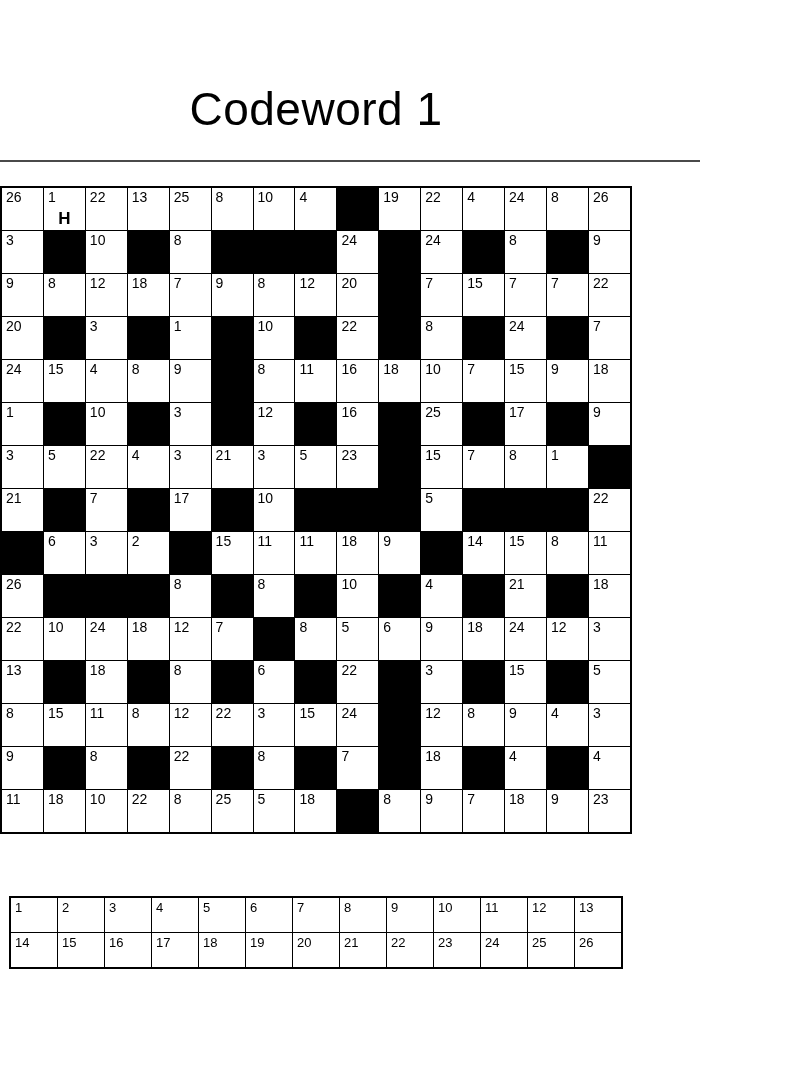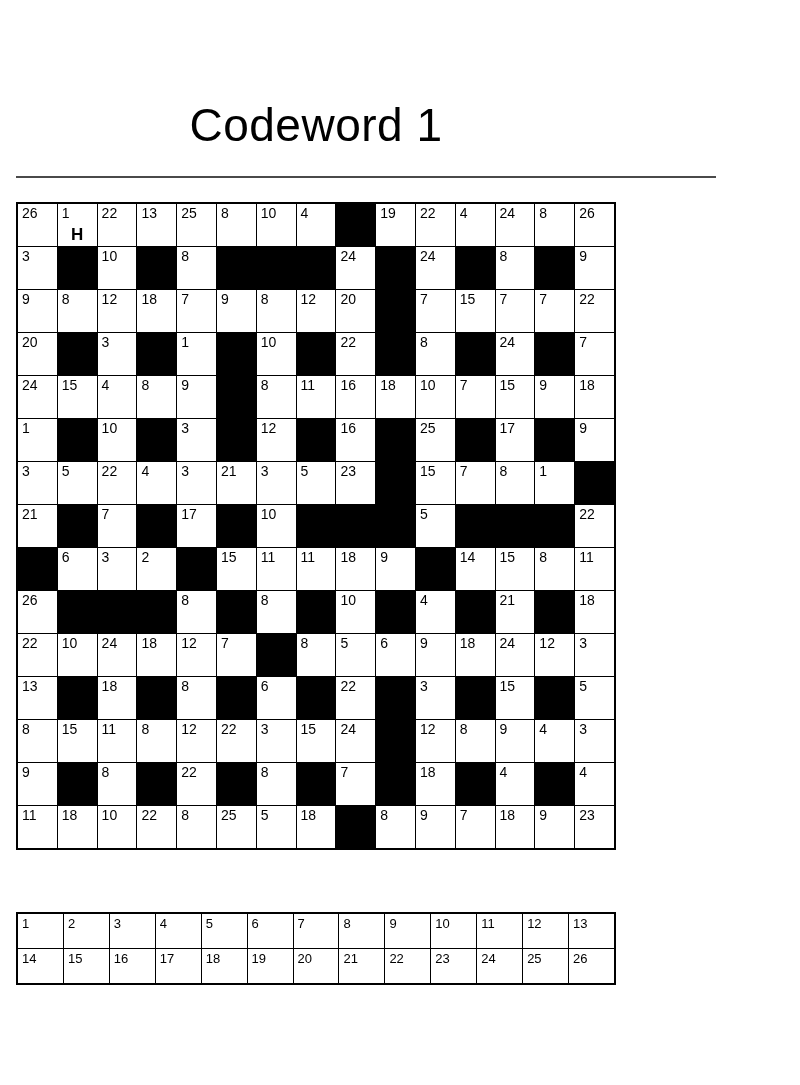--- a/index.html
+++ b/index.html
@@ -12,21 +12,21 @@
     height: 1085px;
     font-family: "Liberation Sans", sans-serif;
     color: #000000;
     position: relative;
     overflow: hidden;
   }
   .page {
     width: 632px;
     height: 1085px;
     box-sizing: border-box;
-    padding: 16px;
+    padding: 0;
     position: relative;
   }
   .title {
     text-align: center;
     font-size: 46px;
     font-weight: normal;
     letter-spacing: 0.5px;
     margin: 0;
     padding-top: 82px;
     font-family: "Liberation Sans", sans-serif;

